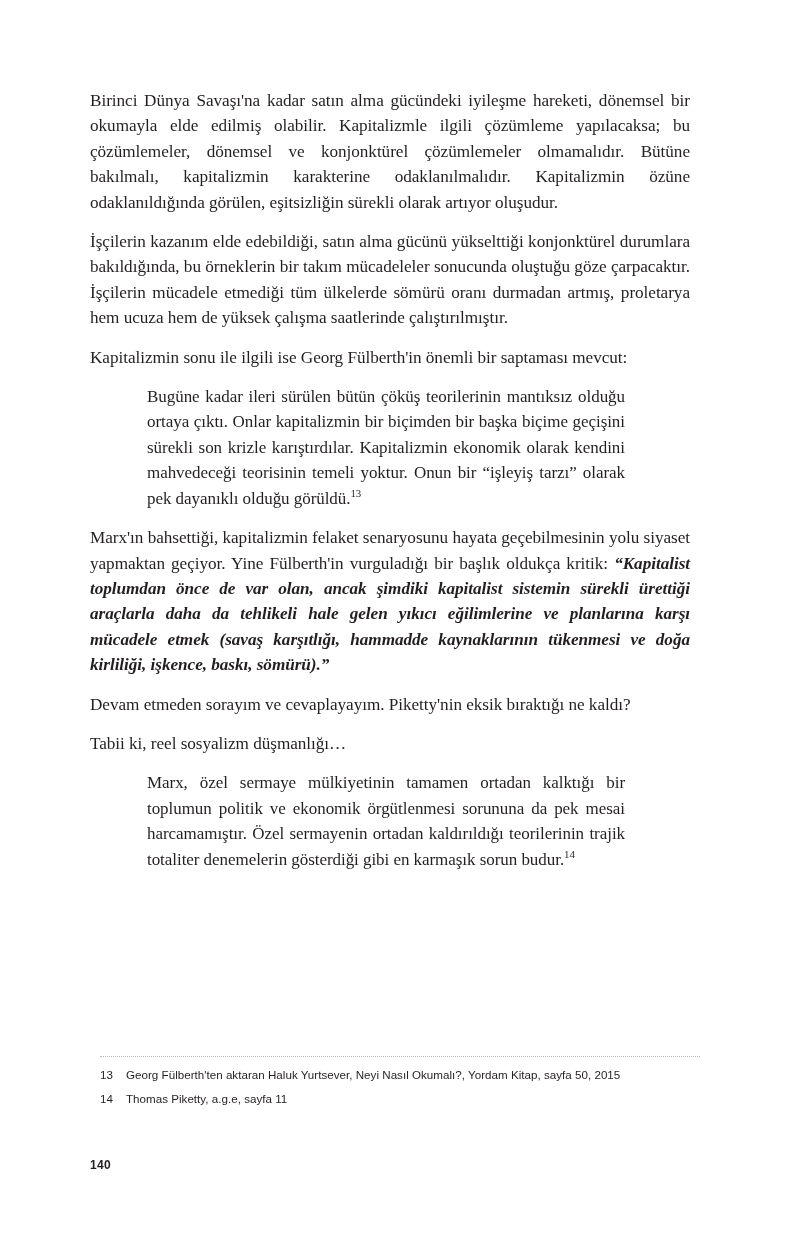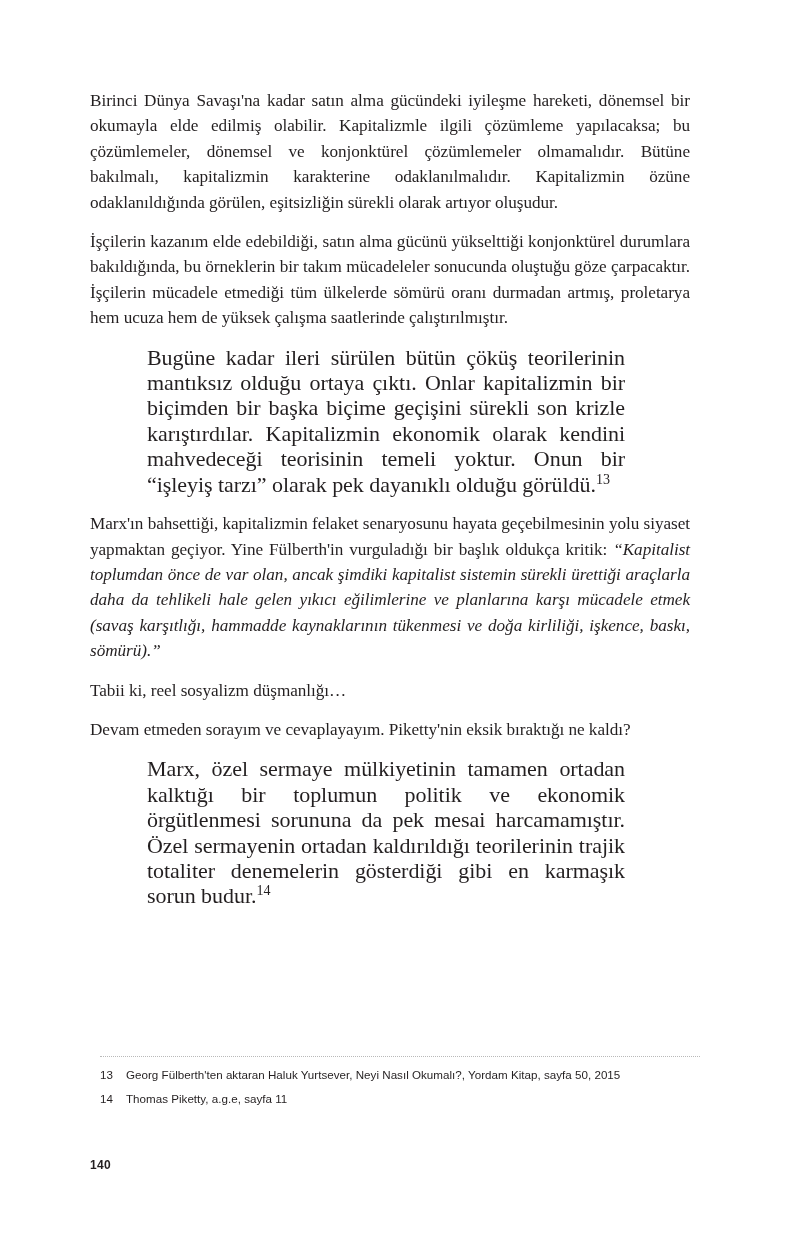--- a/index.html
+++ b/index.html
@@ -45,30 +45,31 @@
     letter-spacing: -0.05px;
   }
   p.body-para:last-child { margin-bottom: 0; }
 
   
   blockquote.quote {
     margin: 0 11px 14px 0;
     padding: 0;
     width: 478px;
     margin-left: 57px;
-    font-size: 22px;
+    font-size: 17px;
     line-height: 25.4px;
     text-align: justify;
     text-justify: inter-word;
     letter-spacing: -0.05px;
   }
   blockquote.quote p { margin: 0; }
 
   .ital {
     font-style: italic;
+    font-weight: bold;
   }
 
   sup.fn {
     font-size: 0.64em;
     vertical-align: super;
     line-height: 0;
   }
 
   
   .footnotes {
@@ -118,30 +119,31 @@
 <body>
 
 <div class="page">
 
   <div class="content">
 
     <p class="body-para">Birinci Dünya Savaşı'na kadar satın alma gücündeki iyileşme hareketi, dönemsel bir okumayla elde edilmiş olabilir. Kapitalizmle ilgili çözümleme yapılacaksa; bu çözümlemeler, dönemsel ve konjonktürel çözümlemeler olmamalıdır. Bütüne bakılmalı, kapitalizmin karakterine odaklanılmalıdır. Kapitalizmin özüne odaklanıldığında görülen, eşitsizliğin sürekli olarak artıyor oluşudur.</p>
 
     <p class="body-para">İşçilerin kazanım elde edebildiği, satın alma gücünü yükselttiği konjonktürel durumlara bakıldığında, bu örneklerin bir takım mücadeleler sonucunda oluştuğu göze çarpacaktır. İşçilerin mücadele etmediği tüm ülkelerde sömürü oranı durmadan artmış, proletarya hem ucuza hem de yüksek çalışma saatlerinde çalıştırılmıştır.</p>
 
+    <p class="body-para">Kapitalizmin sonu ile ilgili ise Georg Fülberth'in önemli bir saptaması mevcut:</p>
 
     <blockquote class="quote">
       <p><span>Bugüne kadar ileri sürülen bütün çöküş teorilerinin mantıksız olduğu ortaya çıktı. Onlar kapitalizmin bir biçimden bir başka biçime geçişini sürekli son krizle karıştırdılar. Kapitalizmin ekonomik olarak kendini mahvedeceği teorisinin temeli yoktur. Onun bir “işleyiş tarzı” olarak pek dayanıklı olduğu görüldü.</span><sup class="fn">13</sup></p>
     </blockquote>
 
     <p class="body-para"><span>Marx'ın bahsettiği, kapitalizmin felaket senaryosunu hayata geçebilmesinin yolu siyaset yapmaktan geçiyor. Yine Fülberth'in vurguladığı bir başlık oldukça kritik: </span><span class="ital">“Kapitalist toplumdan önce de var olan, ancak şimdiki kapitalist sistemin sürekli ürettiği araçlarla daha da tehlikeli hale gelen yıkıcı eğilimlerine ve planlarına karşı mücadele etmek (savaş karşıtlığı, hammadde kaynaklarının tükenmesi ve doğa kirliliği, işkence, baskı, sömürü).”</span></p>
 
+    <p class="body-para">Devam etmeden sorayım ve cevaplayayım. Piketty'nin eksik bıraktığı ne kaldı?</p>
+
     <p class="body-para">Tabii ki,  reel sosyalizm düşmanlığı…</p>
-
-    <p class="body-para">Devam etmeden sorayım ve cevaplayayım. Piketty'nin eksik bıraktığı ne kaldı?</p>
 
     <blockquote class="quote">
       <p><span>Marx, özel sermaye mülkiyetinin tamamen ortadan kalktığı bir toplumun politik ve ekonomik örgütlenmesi sorununa da pek mesai harcamamıştır. Özel sermayenin ortadan kaldırıldığı teorilerinin trajik totaliter denemelerin gösterdiği gibi en karmaşık sorun budur.</span><sup class="fn">14</sup></p>
     </blockquote>
 
   </div>
 
   <div class="footnotes">
     <hr class="fn-rule">
 

